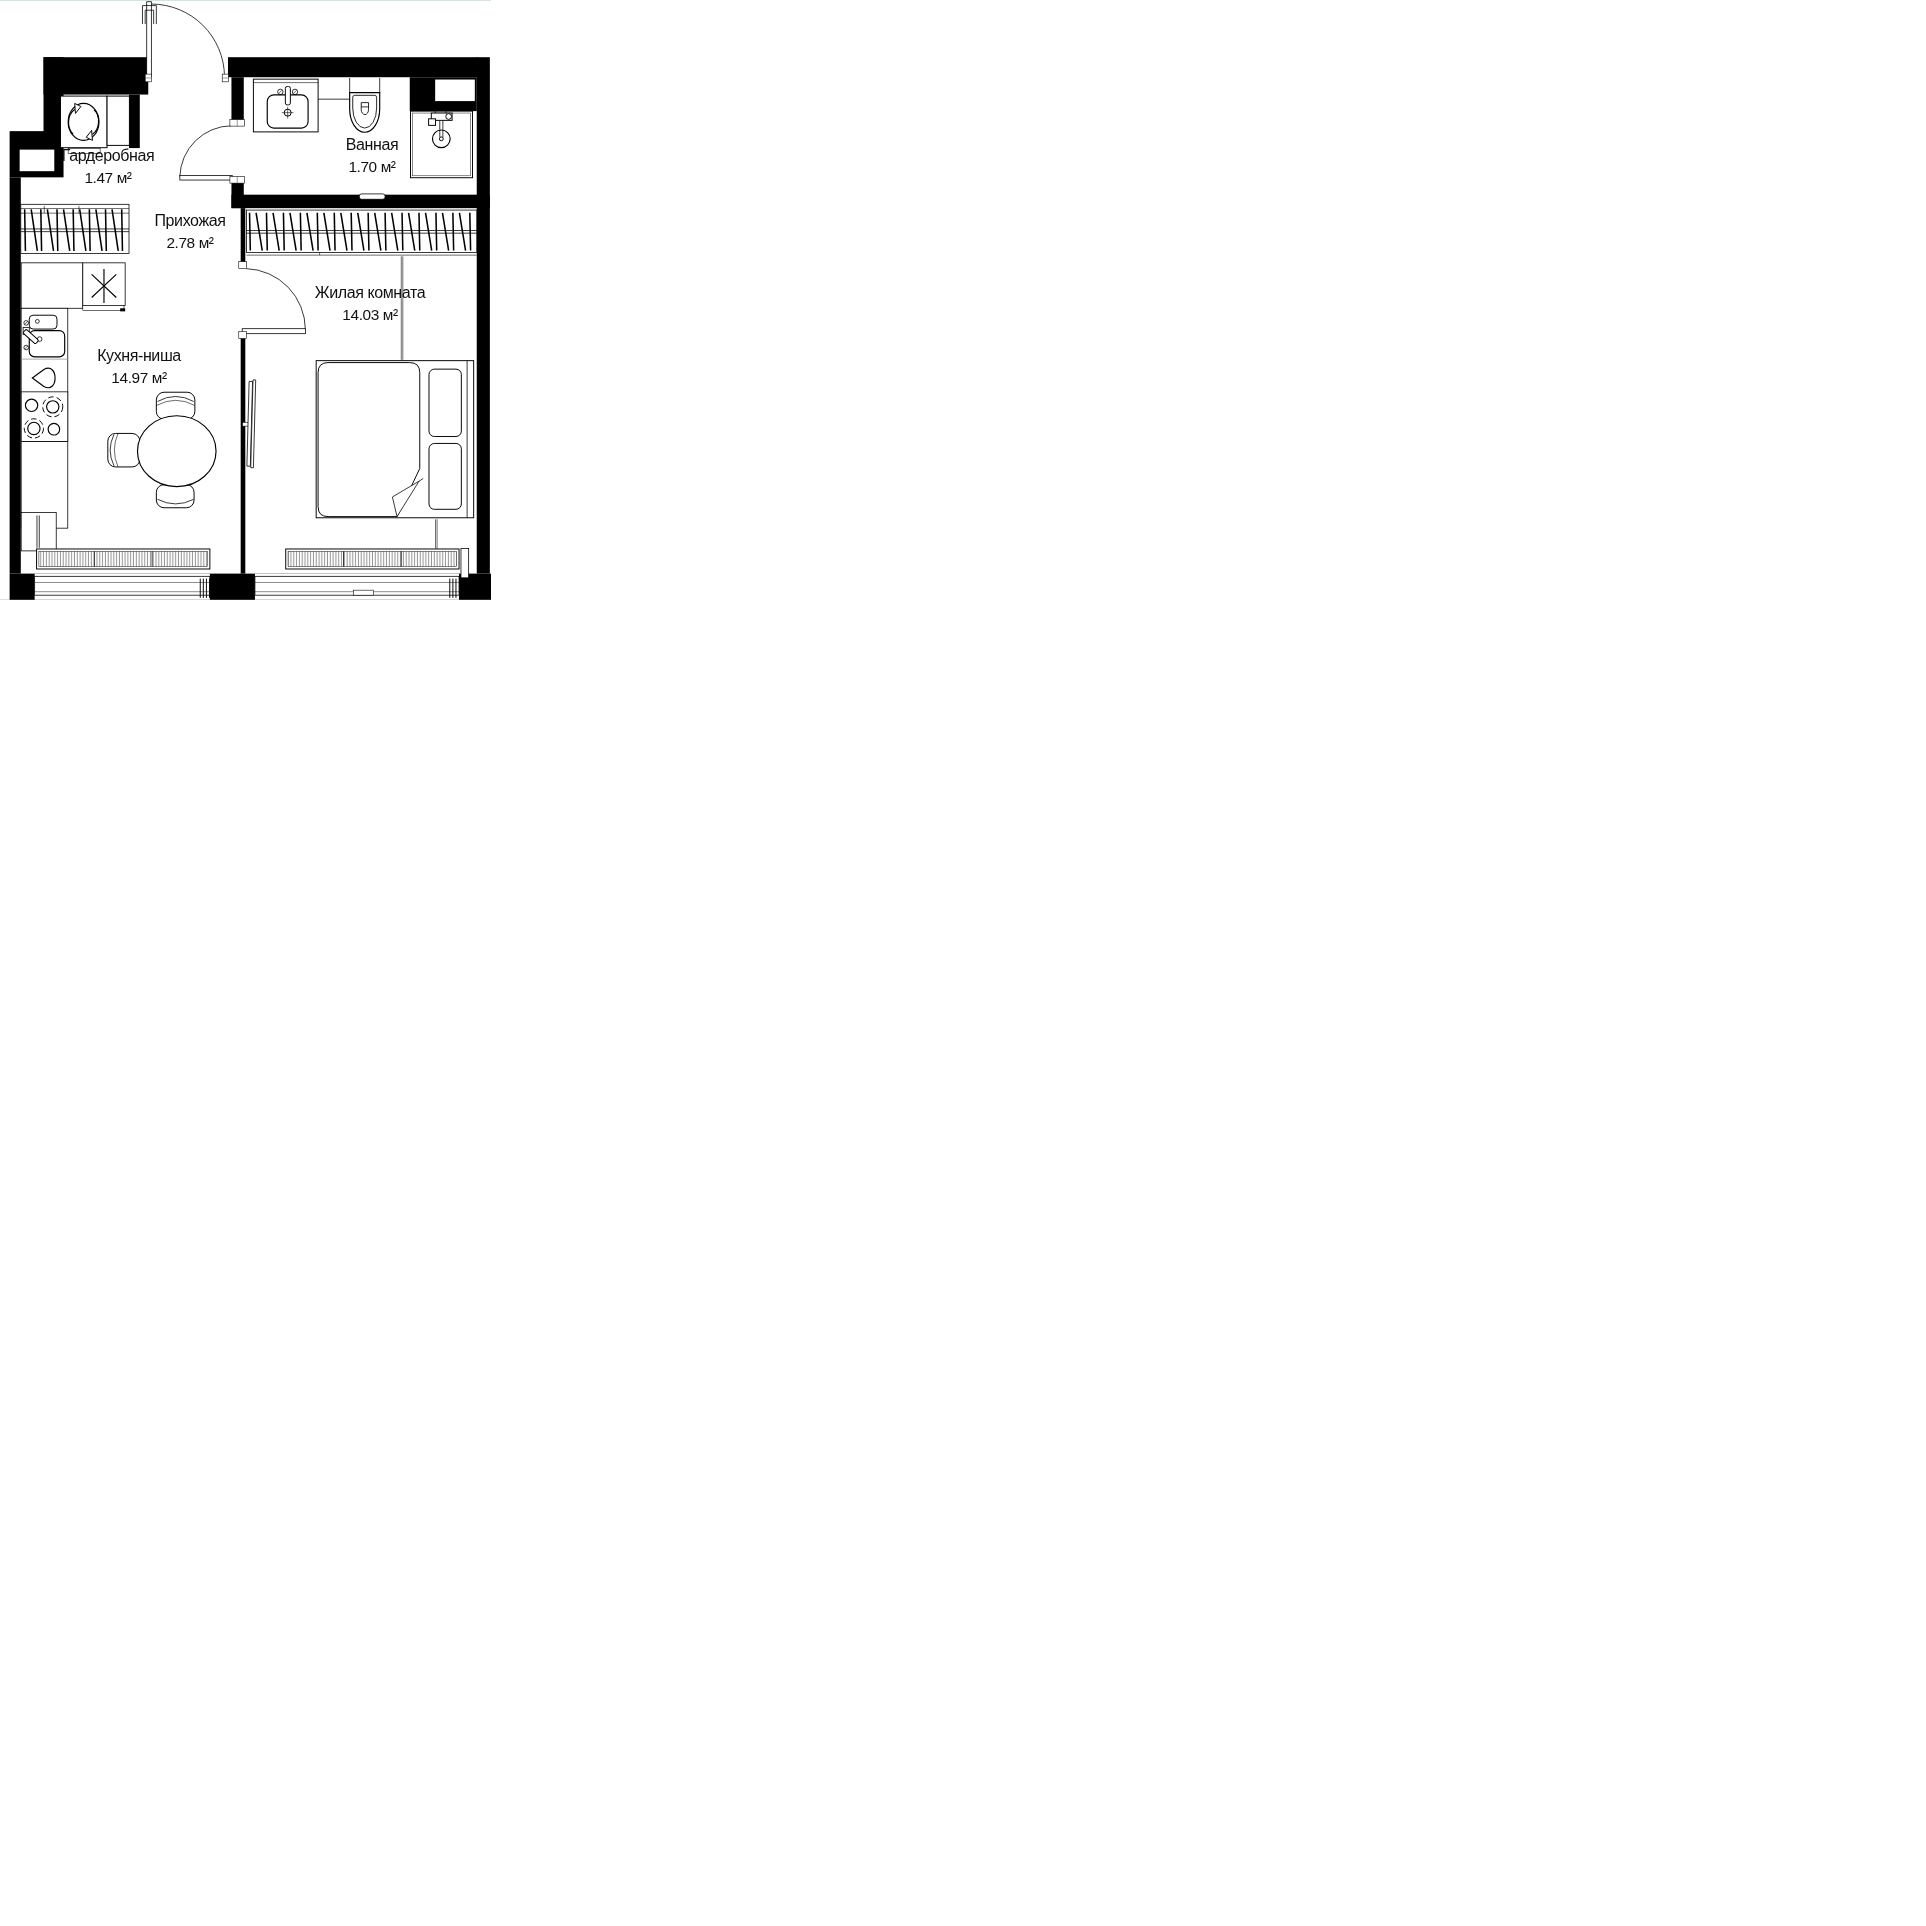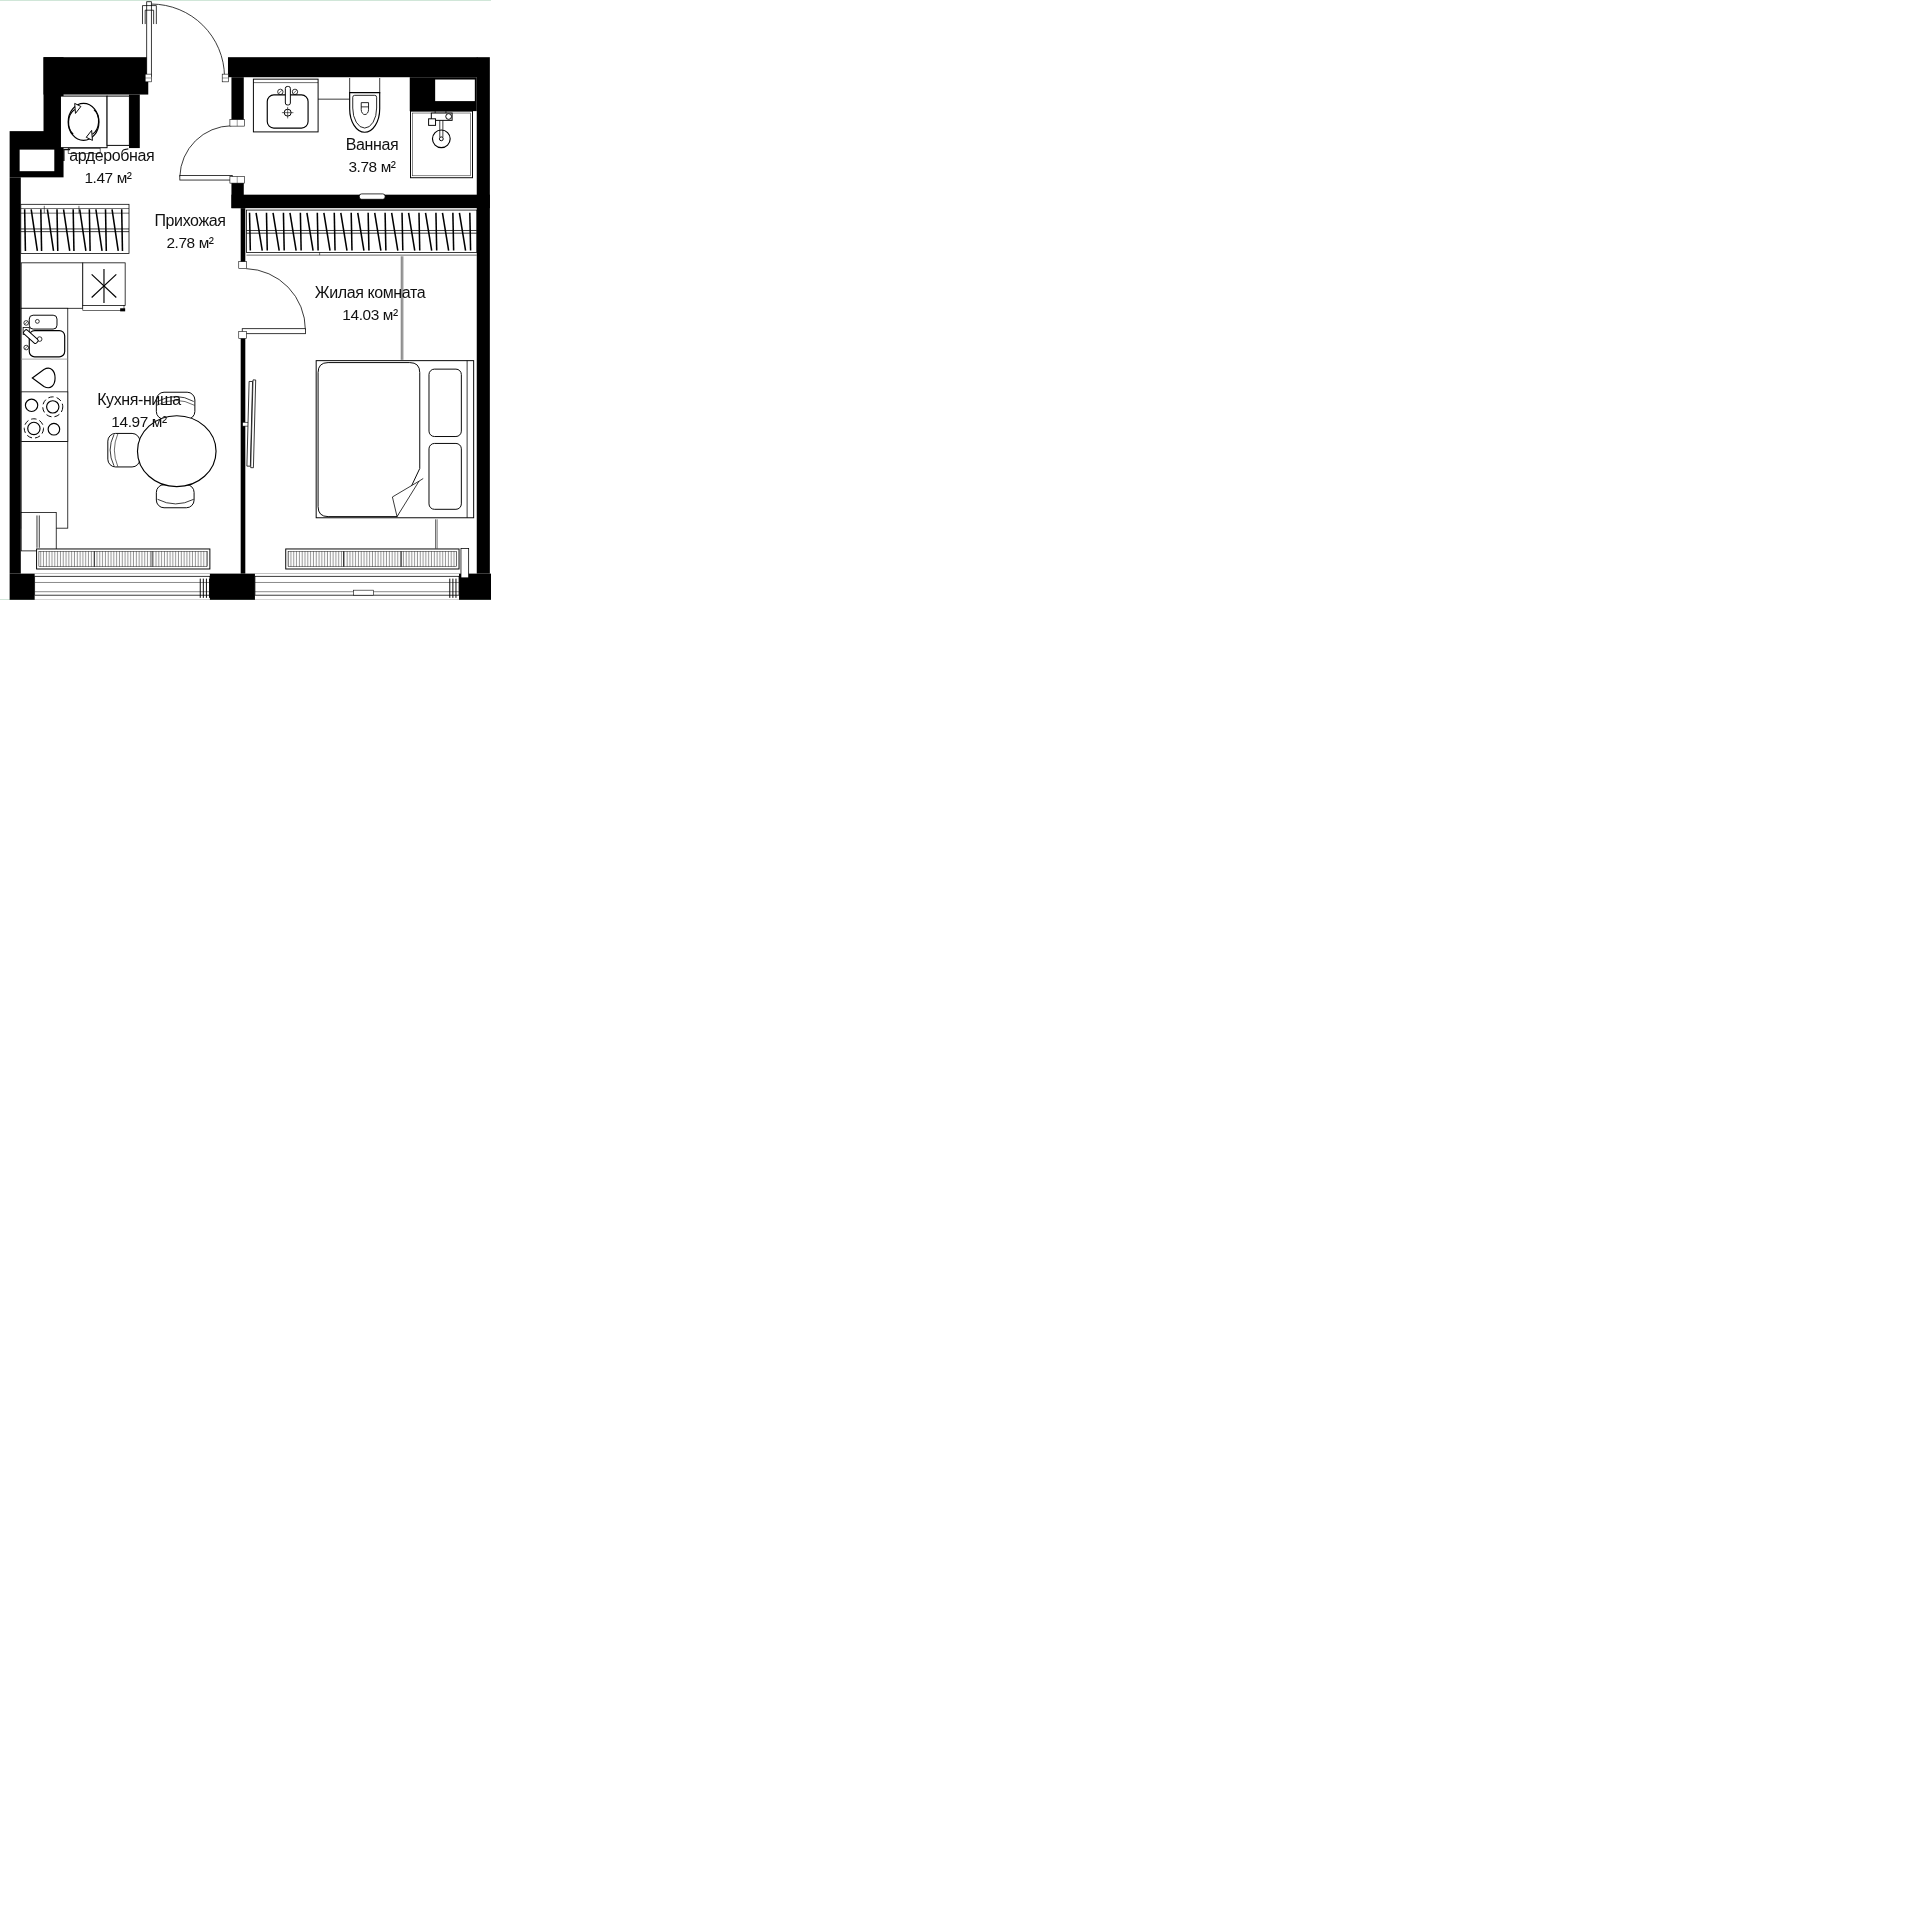--- a/index.html
+++ b/index.html
@@ -303,24 +303,24 @@
   <div class="room-label" style="left:108px;top:147px;">
     <div class="name">Гардеробная</div>
     <div class="area">1.47 м²</div>
   </div>
   <div class="room-label" style="left:190px;top:212px;">
     <div class="name">Прихожая</div>
     <div class="area">2.78 м²</div>
   </div>
   <div class="room-label" style="left:372px;top:136px;">
     <div class="name">Ванная</div>
-    <div class="area">3.78 м²</div>
+    <div class="area">1.70 м²</div>
   </div>
   <div class="room-label" style="left:370px;top:284px;">
     <div class="name">Жилая комната</div>
     <div class="area">14.03 м²</div>
   </div>
-  <div class="room-label" style="left:139px;top:347px;margin-top:44px;">
+  <div class="room-label" style="left:139px;top:347px;">
     <div class="name">Кухня-ниша</div>
     <div class="area">14.97 м²</div>
   </div>
 </div>
 
 
 </body></html>

